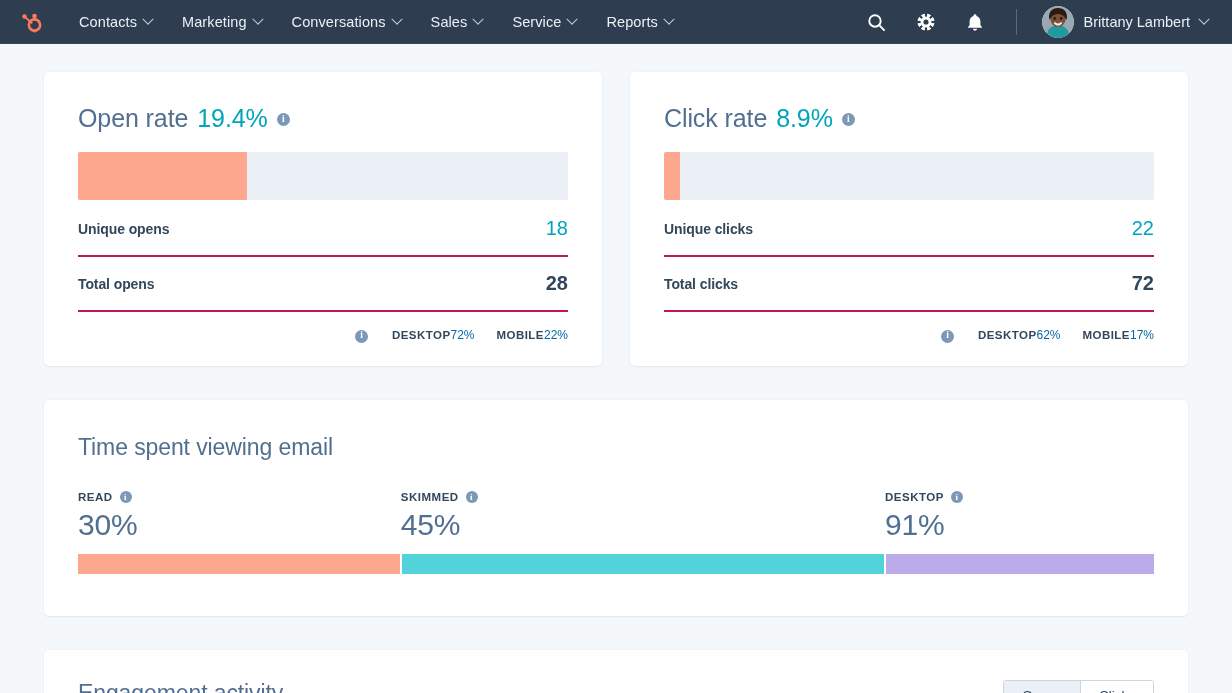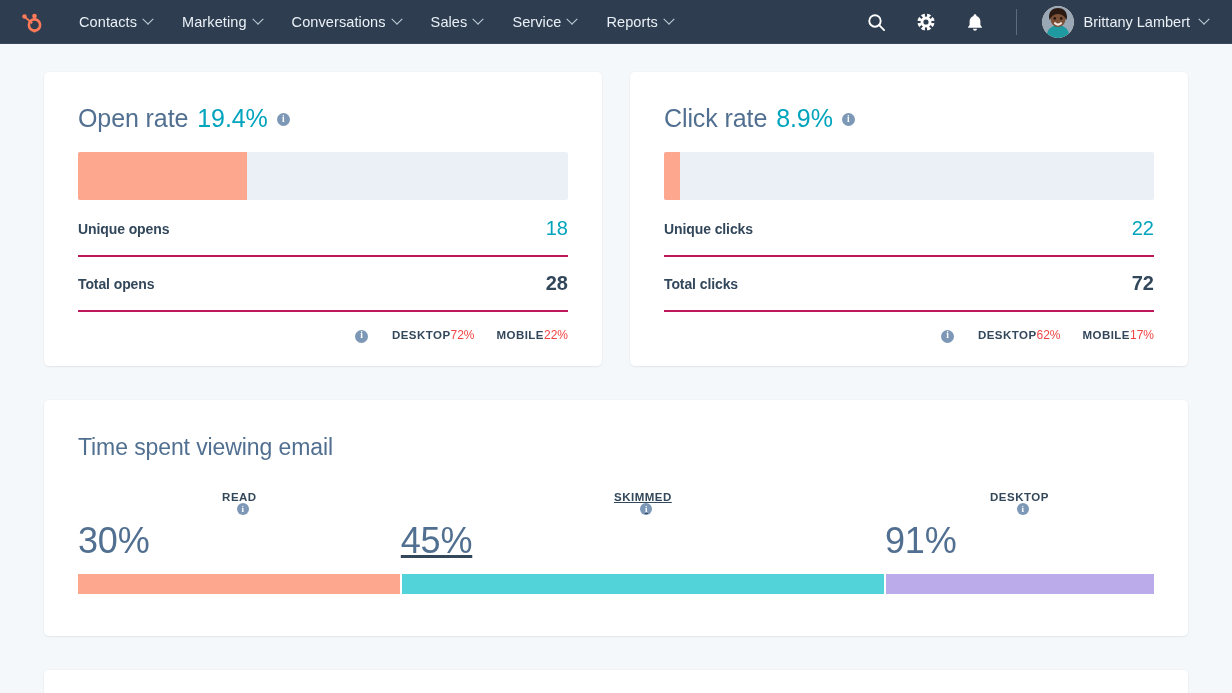--- a/index.html
+++ b/index.html
@@ -194,21 +194,21 @@
     font-size: 11.5px;
   }
   .device-row .info-dot { margin-left: 0; margin-right: 2px; }
   .device-item { display: flex; align-items: baseline; gap: 0; }
   .device-name {
     font-weight: bold;
     color: #33475b;
     letter-spacing: .45px;
     font-size: 11.5px;
   }
-  .device-pct { color: #ef4444; font-size: 12px; }
+  .device-pct { color: #0369a1; font-size: 12px; }
 
   
   .time-card { margin-bottom: 34px; }
   .time-inner { padding: 34px 34px 42px 34px; }
   .time-title {
     font-size: 23px;
     font-weight: 400;
     color: #516f90;
     letter-spacing: -.1px;
     margin-bottom: 30px;
@@ -218,26 +218,25 @@
     display: flex;
     margin-bottom: 12px;
   }
   .seg-label-block { }
   .seg-name {
     font-size: 11.5px;
     font-weight: bold;
     color: #33475b;
     letter-spacing: .5px;
     display: flex;
-    align-items: center;
+    align-items: flex-end;
     margin-bottom: 5px;
-    flex-direction: column;
   }
   .seg-pct {
-    font-size: 36px;
+    font-size: 30px;
     font-weight: 400;
     color: #516f90;
     letter-spacing: -.2px;
   }
 
   .stacked-bar {
     display: flex;
     height: 20px;
     gap: 2px;
   }
@@ -467,21 +466,21 @@
       <div class="time-title">Time spent viewing email</div>
 
       <div class="seg-labels">
         <div class="seg-label-block" id="seg-lbl-0" style="flex: 30 0 0px;">
           <div class="seg-name">
             <span>READ</span>
             <span class="info-dot sm">i</span>
           </div>
           <div class="seg-pct">30%</div>
         </div>
-        <div class="seg-label-block" id="seg-lbl-1" style="flex: 45 0 0px; text-decoration: underline;">
+        <div class="seg-label-block" id="seg-lbl-1" style="flex: 45 0 0px;">
           <div class="seg-name">
             <span>SKIMMED</span>
             <span class="info-dot sm">i</span>
           </div>
           <div class="seg-pct">45%</div>
         </div>
         <div class="seg-label-block" id="seg-lbl-2" style="flex: 25 0 0px;">
           <div class="seg-name">
             <span>DESKTOP</span>
             <span class="info-dot sm">i</span>

